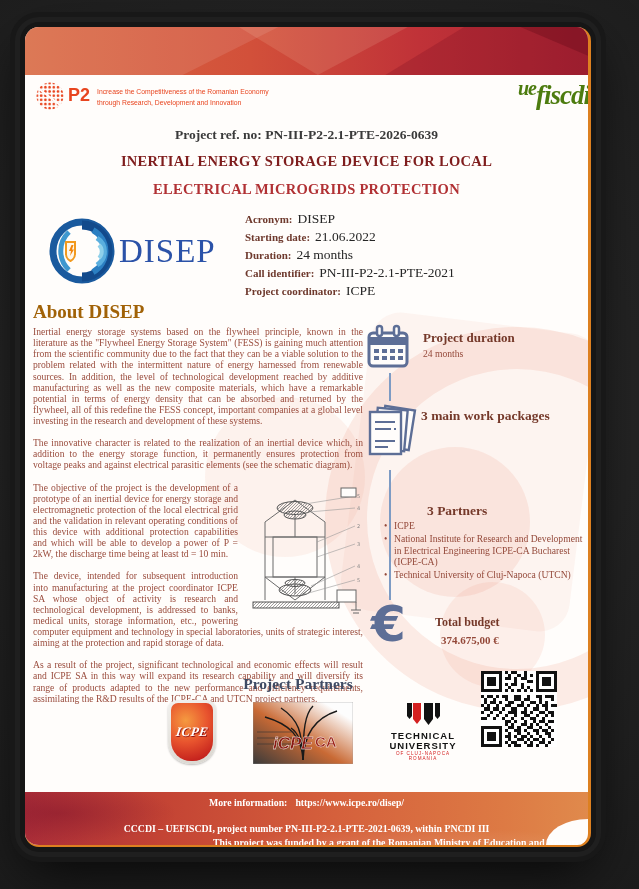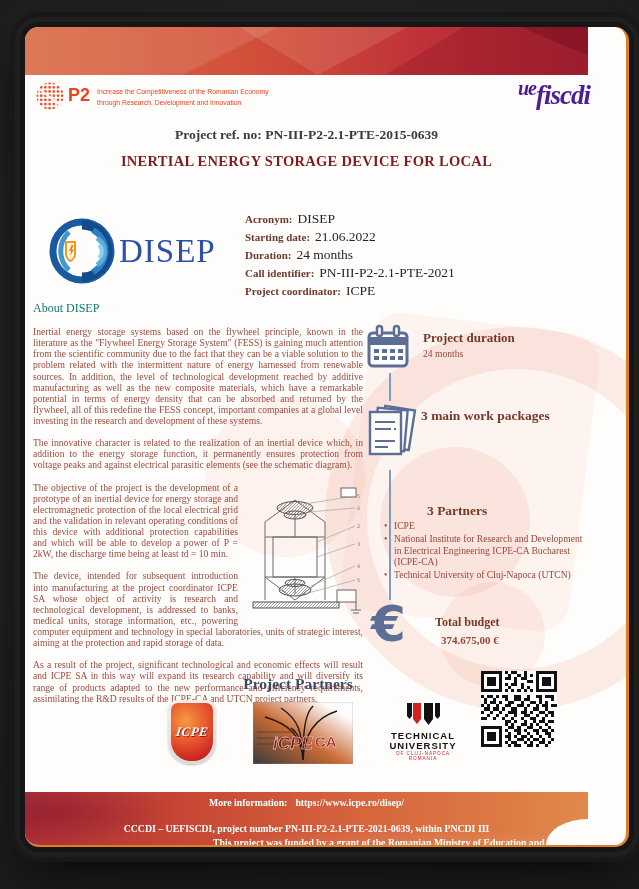--- a/index.html
+++ b/index.html
@@ -9,21 +9,20 @@
     font-family:"Liberation Serif", serif;
   }
   body::before{content:"";position:absolute;inset:0;
     background:radial-gradient(circle at 50% 45%, #2e2e2e 0%, #232323 60%, #1c1c1c 100%);}
   
   .poster{
     position:absolute;left:25px;top:27px;width:563px;height:818px;
     background:#fffdfb;border-radius:14px;overflow:hidden;
     border-right:3px solid #dd8020;border-bottom:2px solid #dd8020;
     box-shadow:0 0 0 5px #161616,0 0 0 10px #1f1f1f,0 0 0 15px #181818,0 22px 55px rgba(0,0,0,.85);
-    padding-left:38px;
   }
   .abs{position:absolute;}
   
   .wm-ring{left:300px;top:300px;width:300px;height:300px;border:42px solid rgba(232,118,88,.13);border-radius:50%;}
   .wm-blob1{left:355px;top:420px;width:150px;height:150px;background:rgba(232,118,88,.12);border-radius:50%;}
   .wm-blob2{left:415px;top:555px;width:105px;height:105px;background:rgba(232,118,88,.10);border-radius:50%;}
   .wm-blob3{left:180px;top:370px;width:160px;height:160px;background:rgba(235,130,100,.09);border-radius:50%;}
   .wm-rect{left:330px;top:295px;width:230px;height:300px;background:rgba(225,95,60,.06);transform:rotate(7deg);border-radius:30px;}
   
   .band-top{left:0;top:0;width:563px;height:48px;
@@ -33,36 +32,36 @@
   .band-top .s2{position:absolute;inset:0;background:rgba(255,230,200,.13);
     clip-path:polygon(38% 0,68% 0,52% 100%);}
   .band-top .s3{position:absolute;inset:0;background:rgba(120,10,30,.25);
     clip-path:polygon(78% 0,100% 0,100% 100%,64% 100%);}
   .band-top .s4{position:absolute;inset:0;background:rgba(90,5,20,.30);
     clip-path:polygon(88% 0,100% 0,100% 60%);}
   
   .p2-logo{left:10px;top:54px;display:flex;align-items:flex-start;gap:3px;}
   .p2-abbr{font-family:"Liberation Sans",sans-serif;font-weight:bold;font-size:18px;color:#e8451f;line-height:28px;}
   .p2-tagline{font-family:"Liberation Sans",sans-serif;font-size:6.8px;color:#e8451f;line-height:1.55;padding-top:6px;padding-left:4px;}
-  .uefiscdi{left:440px;top:50px;width:125px;text-align:right;color:#4c1d95;}
+  .uefiscdi{left:440px;top:50px;width:125px;text-align:right;color:#4d7c0f;}
   .uefiscdi .ue{font-style:italic;font-weight:bold;font-size:20px;vertical-align:9px;letter-spacing:-1px;}
   .uefiscdi .fiscdi{font-style:italic;font-weight:bold;font-size:27px;letter-spacing:-1px;}
   
   .ref-line{left:0;top:100px;width:563px;text-align:center;font-size:13.5px;font-weight:600;color:#3a3a3a;}
   .title1{left:0;top:126px;width:563px;text-align:center;font-size:14.5px;font-weight:bold;color:#7f1d1d;letter-spacing:.3px;}
   .title2{left:0;top:154px;width:563px;text-align:center;font-size:14.5px;font-weight:bold;color:#b13134;letter-spacing:.3px;}
   
   .disep-logo{left:24px;top:191px;display:flex;align-items:center;gap:4px;}
   .disep-word{font-size:33px;color:#2b52a8;letter-spacing:1px;line-height:1;}
   .info-fields{left:220px;top:184px;}
   .info-row{display:flex;align-items:baseline;gap:5px;height:18px;}
   .info-label{font-size:11px;font-weight:bold;color:#6e392d;}
   .info-value{font-size:13.5px;color:#262626;}
   
-  .about-head{left:8px;top:274px;font-size:12px;font-weight:normal;color:#0f766e;}
+  .about-head{left:8px;top:274px;font-size:19px;font-weight:bold;color:#a16207;}
   .left-col{left:8px;top:299px;width:330px;}
   .left-col p{margin:0 0 11px 0;font-size:9.6px;line-height:1.16;color:#9a4c3d;text-align:justify;font-family:Liberation Serif, serif;}
   .schematic{float:right;width:118px;height:134px;margin:0 0 4px 7px;}
   
   .rc-line{width:2px;background:#7d9bc4;left:364px;}
   .rc-seg1{top:346px;height:28px;}
   .rc-seg2{top:443px;height:130px;}
   .rc-head{font-weight:bold;color:#75392a;font-size:13px;}
   .rc-text{color:#94493a;font-size:9.6px;line-height:1.18;}
   .cal-icon{left:340px;top:297px;}
@@ -135,22 +134,23 @@
     <div class="p2-tagline">
       <div>Increase the Competitiveness of the Romanian Economy</div>
       <div>through Research, Development and Innovation</div>
     </div>
   </div>
 
   <div class="abs uefiscdi">
     <span class="ue">ue</span><span class="fiscdi">fiscdi</span>
   </div>
 
-  <div class="abs ref-line">Project ref. no: PN-III-P2-2.1-PTE-2015-0639</div>
+  <div class="abs ref-line">Project ref. no: PN-III-P2-2.1-PTE-2026-0639</div>
   <div class="abs title1">INERTIAL ENERGY STORAGE DEVICE FOR LOCAL</div>
+  <div class="abs title2">ELECTRICAL MICROGRIDS PROTECTION</div>
 
   <div class="abs disep-logo">
     <svg width="66" height="66" viewBox="0 0 66 66">
       <circle cx="33" cy="33" r="29" fill="none" stroke="#1a5a9e" stroke-width="7"></circle>
       <path d="M33,7 a26,26 0 0 1 26,26 a26,26 0 0 1 -26,26" fill="none" stroke="#124a8c" stroke-width="9"></path>
       <path d="M44,12 a24,24 0 0 1 0,42" fill="none" stroke="#2b7fc2" stroke-width="6"></path>
       <path d="M48,20 a16,16 0 0 1 0,27" fill="none" stroke="#5aaede" stroke-width="5"></path>
       <path d="M50,27 a9,9 0 0 1 0,13" fill="none" stroke="#8fd0ea" stroke-width="4"></path>
       <path d="M20,14 a26,26 0 0 0 0,38" fill="none" stroke="#3e97cf" stroke-width="5"></path>
       <g>

